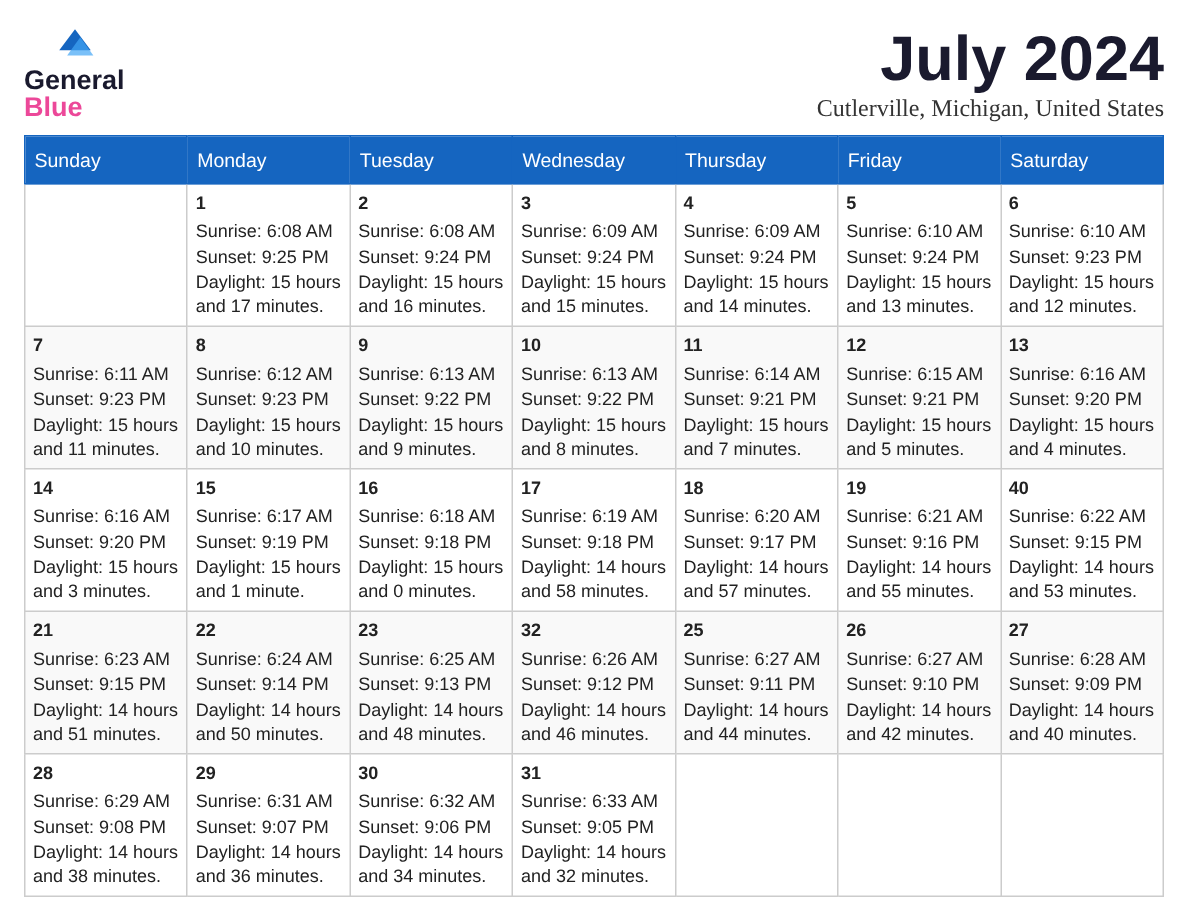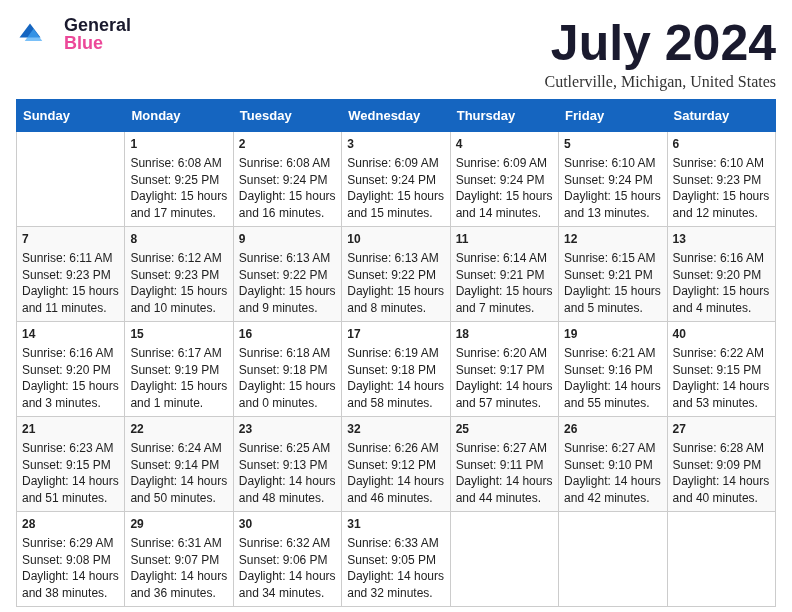--- a/index.html
+++ b/index.html
@@ -12,21 +12,22 @@
     }
     .header-section {
       display: flex;
       justify-content: space-between;
       align-items: flex-start;
       margin-bottom: 8px;
     }
     .logo {
       display: flex;
       align-items: center;
-      gap: 20px;
+      gap: 0;
+      flex-direction: column;
     }
     .logo-text-general {
       font-size: 18px;
       font-weight: bold;
       color: #1a1a2e;
       line-height: 1;
     }
     .logo-text-blue {
       font-size: 18px;
       font-weight: bold;
@@ -34,41 +35,41 @@
       line-height: 1;
     }
     .logo-icon {
       width: 28px;
       height: 28px;
     }
     .title-section {
       text-align: right;
     }
     .month-title {
-      font-size: 50px;
+      font-size: 42px;
       font-weight: bold;
       color: #1a1a2e;
       line-height: 1.1;
     }
     .location-title {
       font-size: 16px;
       color: #333;
       margin-top: 2px;
       font-family: Liberation Serif, serif;
     }
     .calendar-table {
       width: 100%;
       border-collapse: collapse;
       border: 1px solid #ccc;
     }
     .calendar-table th {
       background-color: #1565c0;
       color: #fff;
       font-size: 13px;
-      font-weight: bold;
+      font-weight: normal;
       padding: 8px 6px;
       text-align: left;
       border: 1px solid #1565c0;
     }
     .calendar-table td {
       border: 1px solid #ccc;
       vertical-align: top;
       padding: 4px 5px;
       width: 14.28%;
       min-height: 80px;

